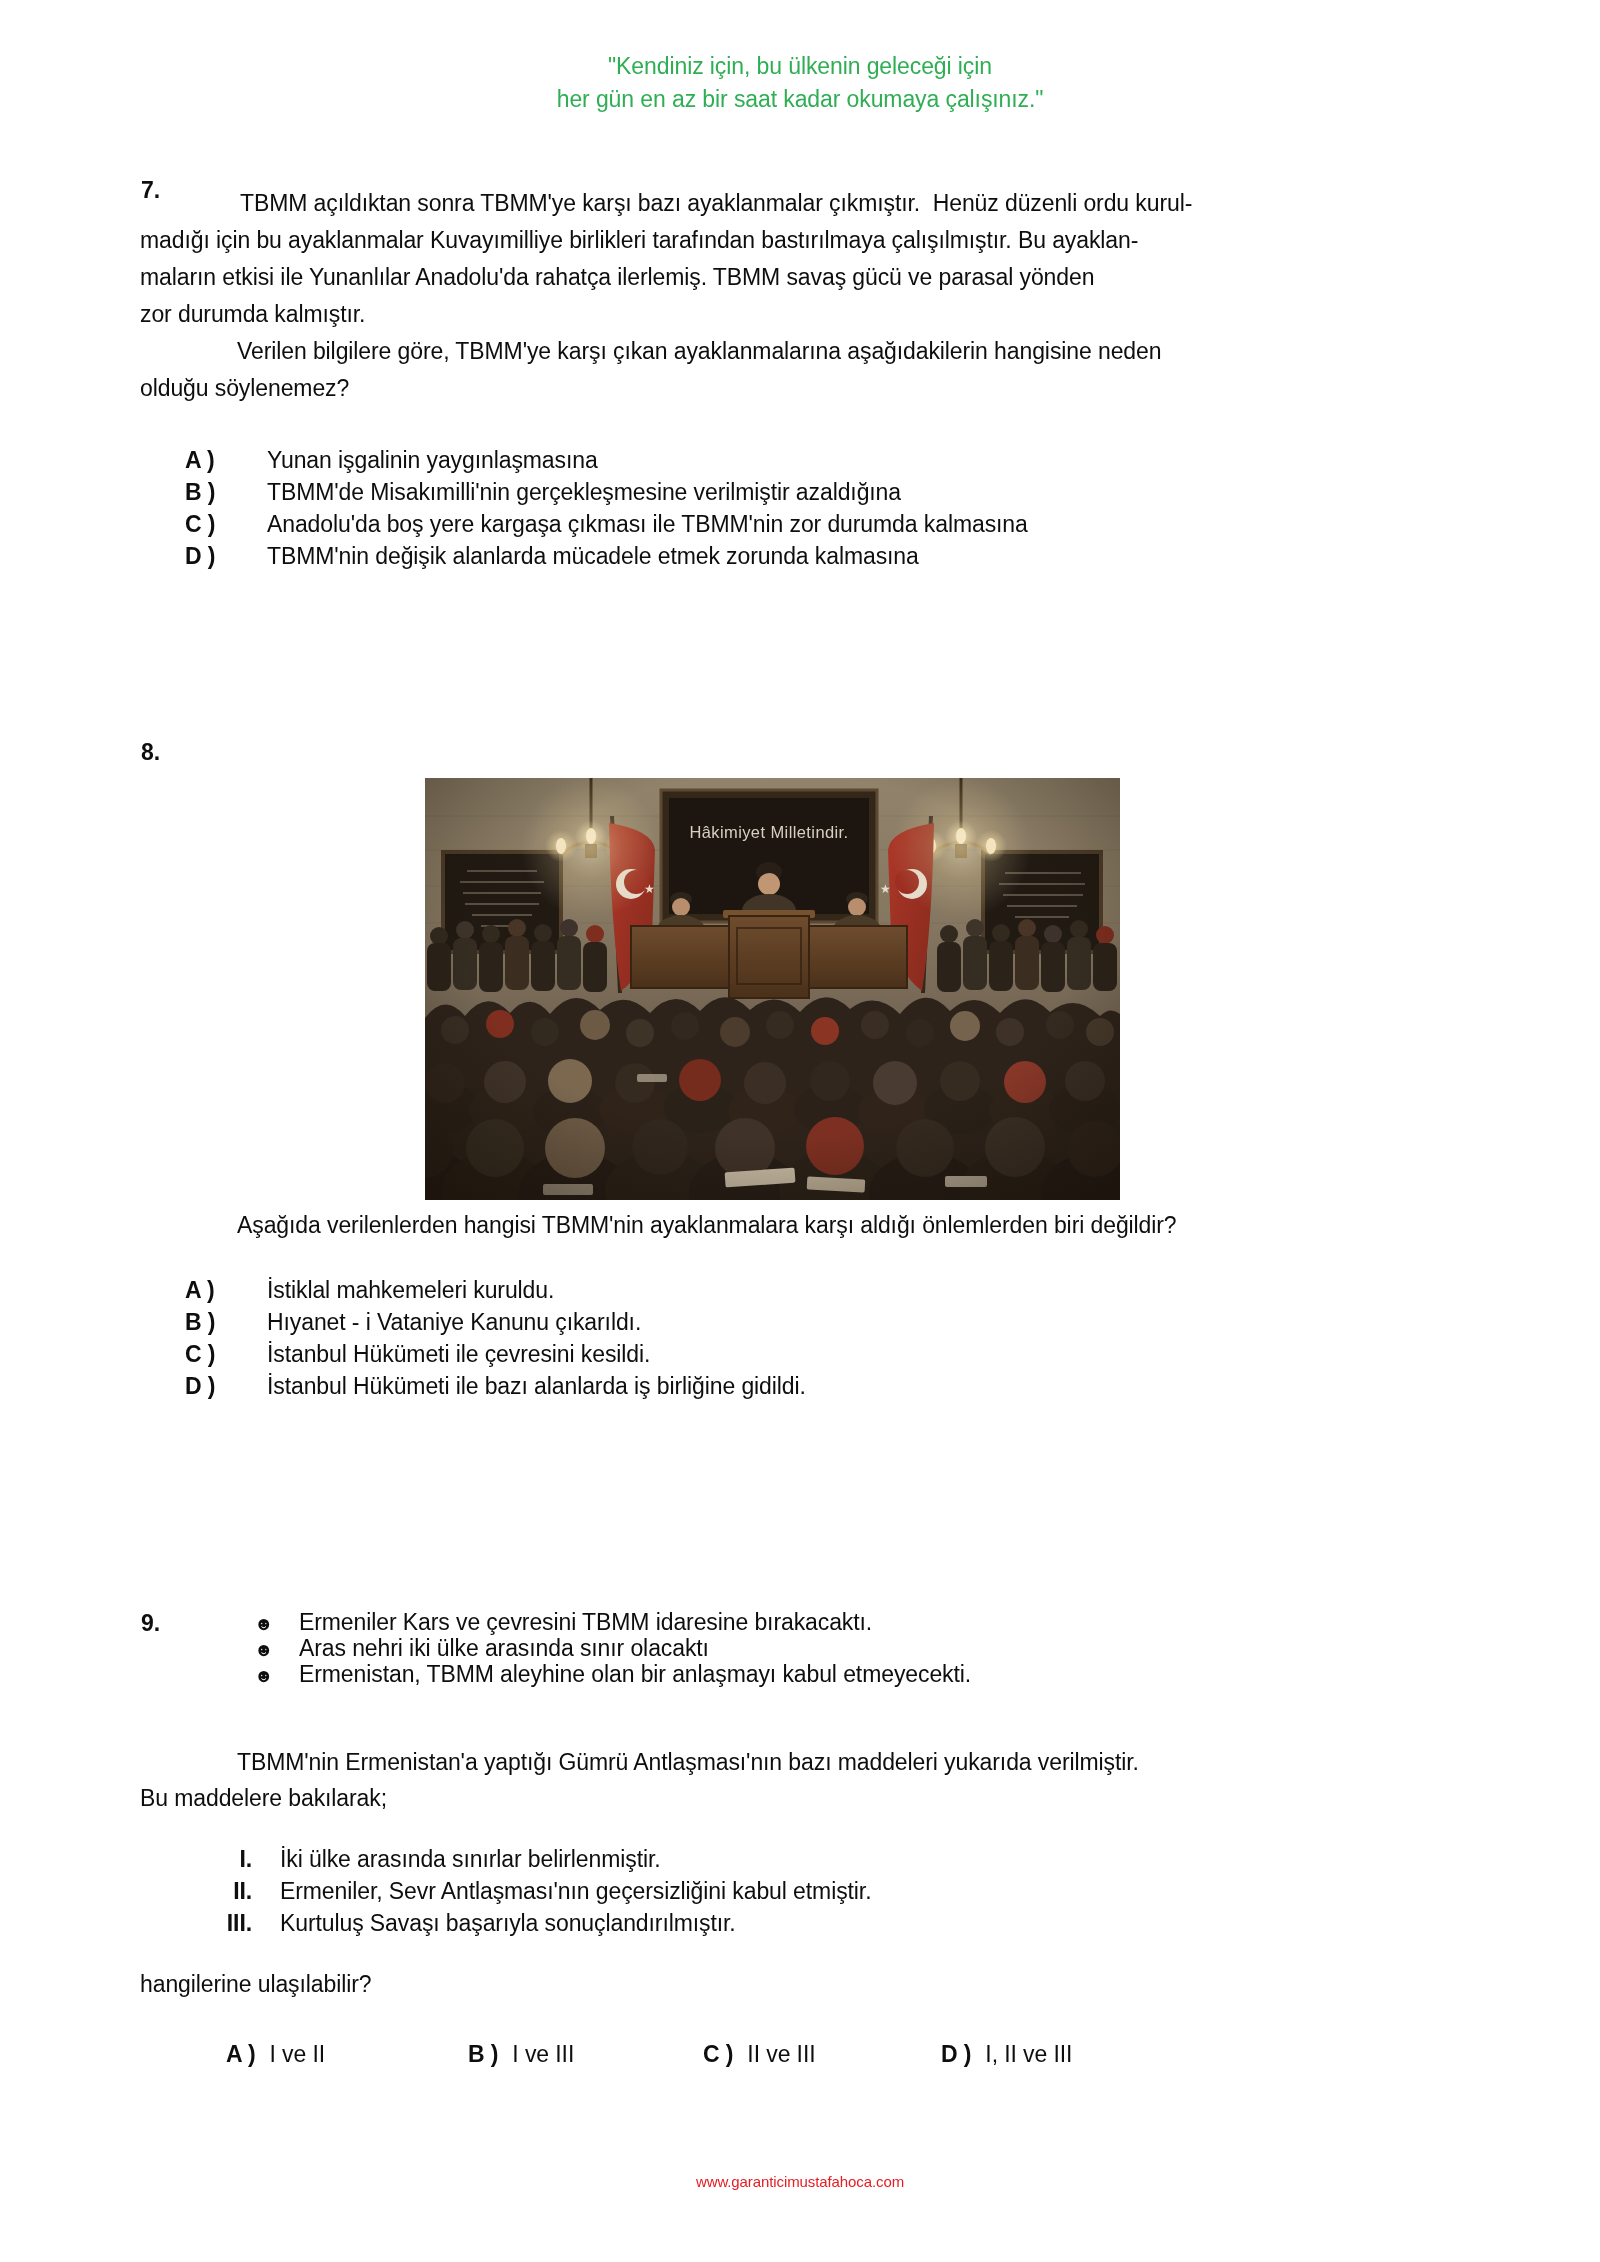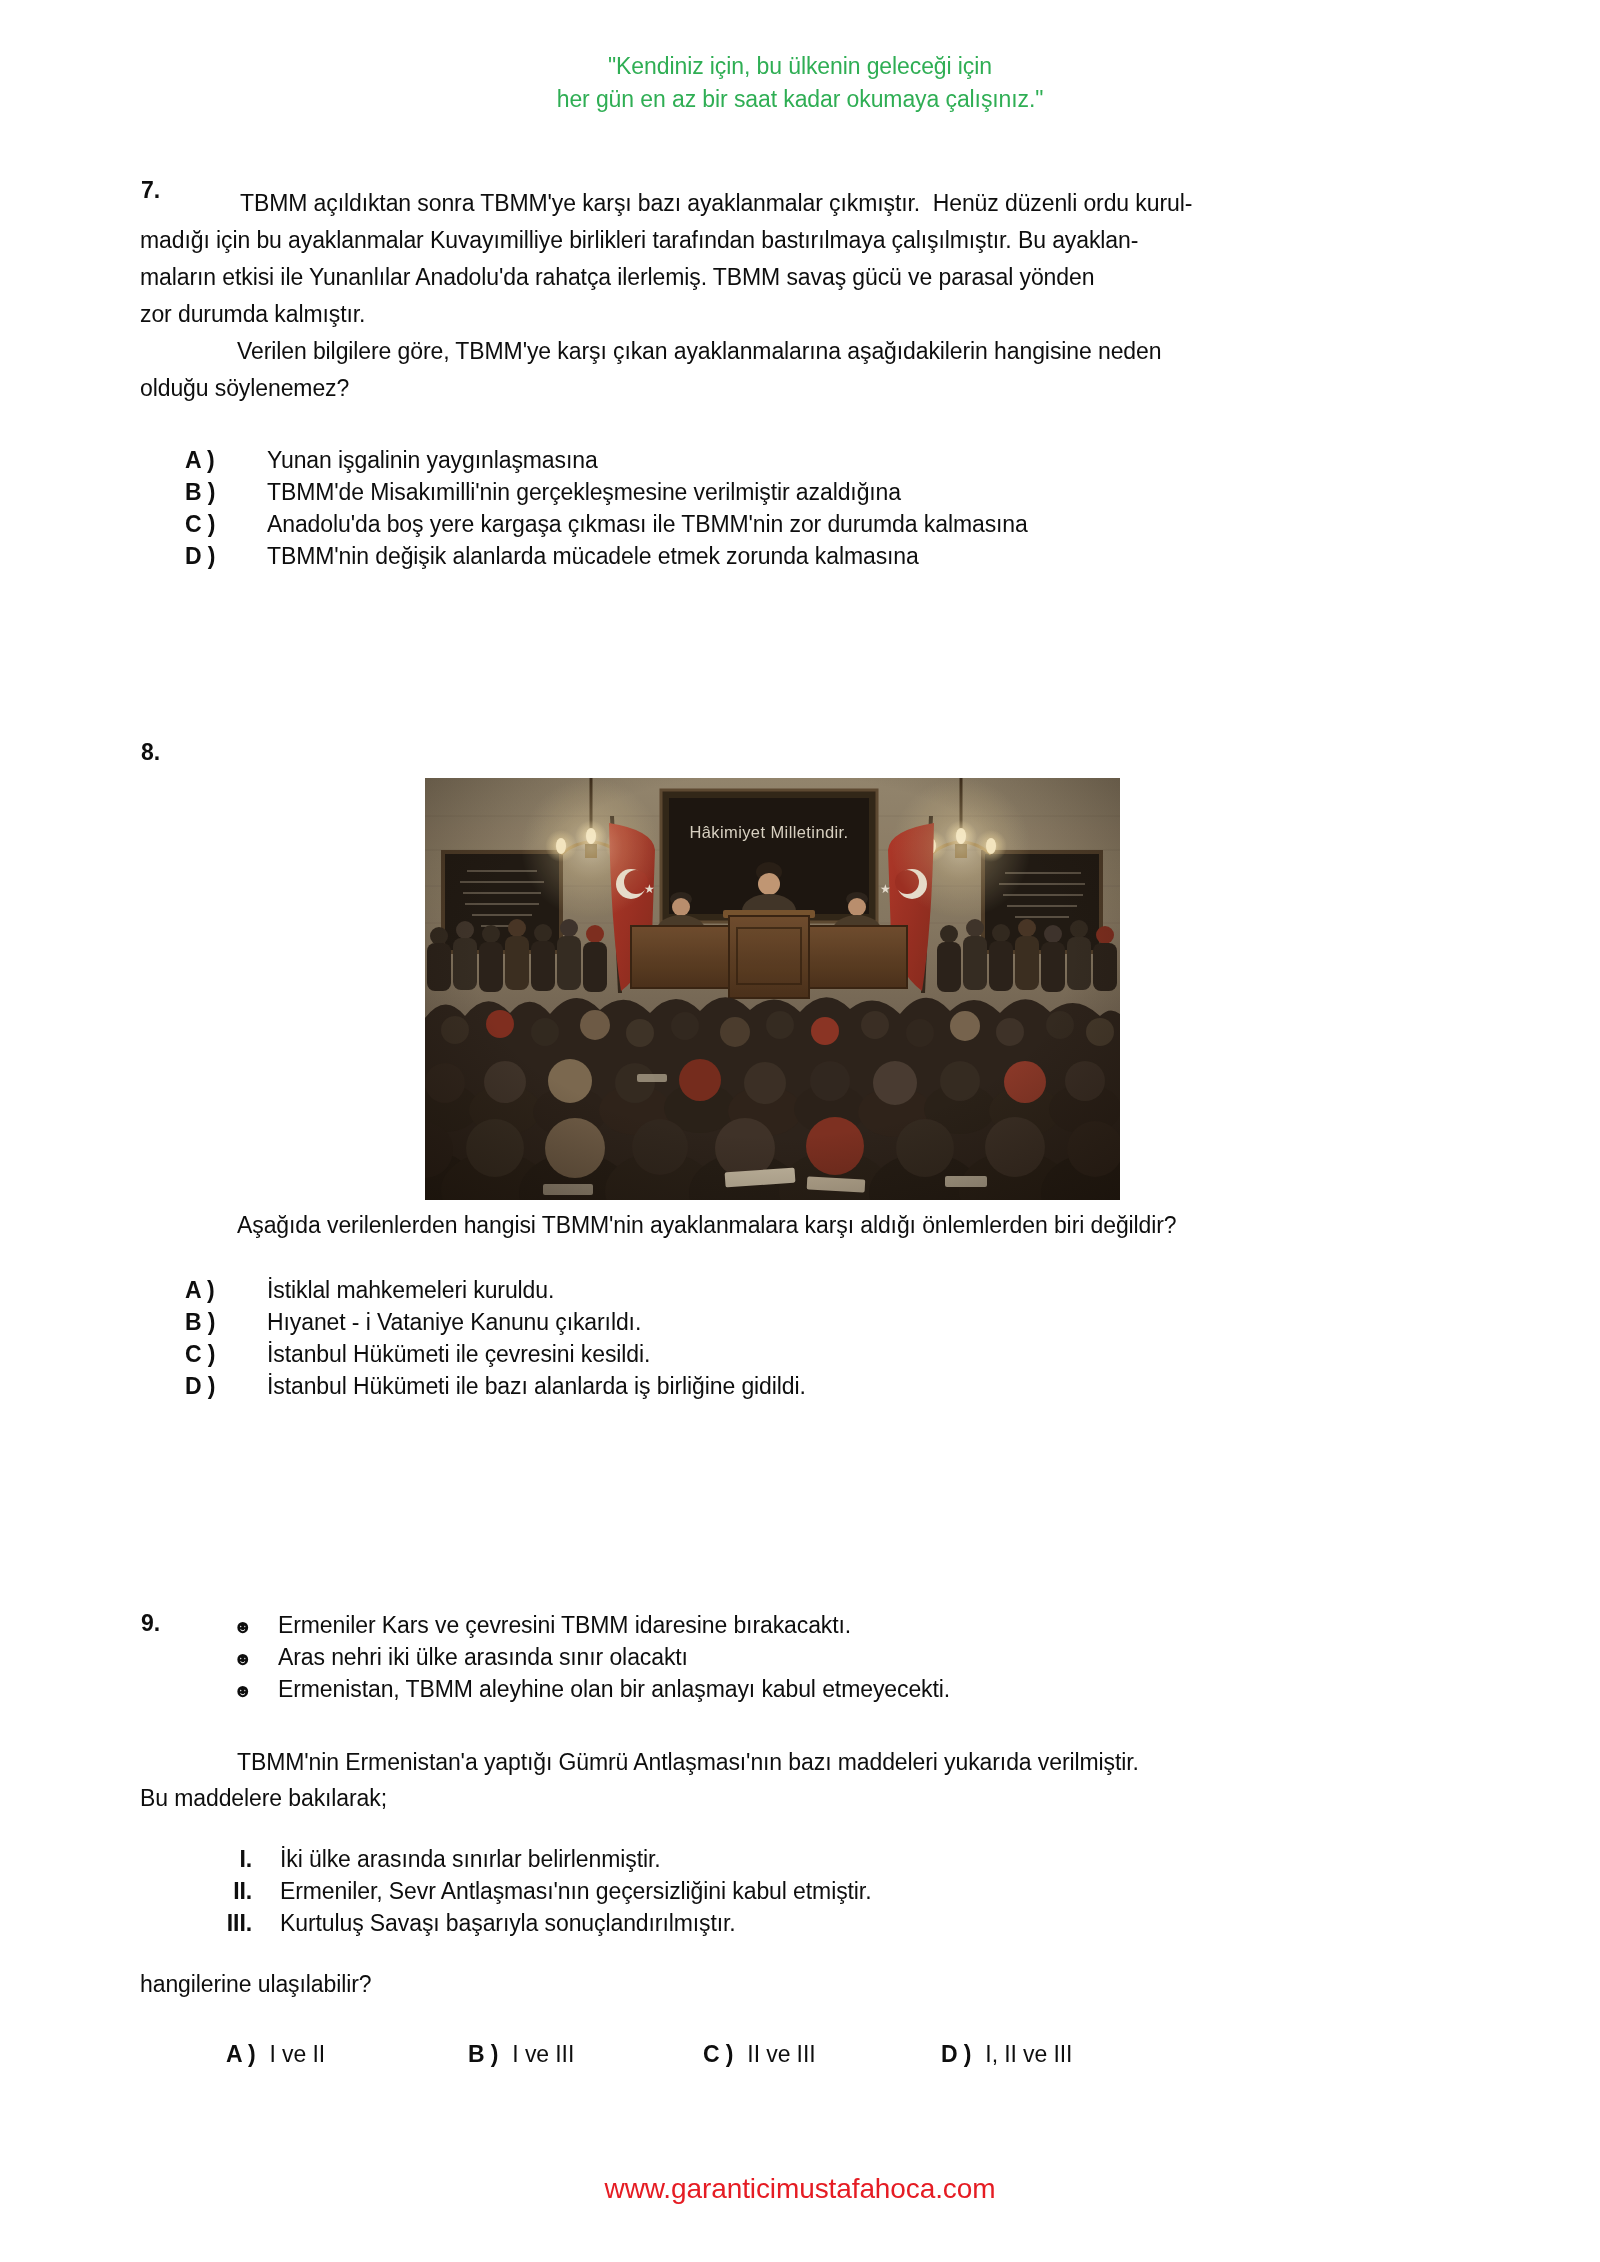--- a/index.html
+++ b/index.html
@@ -10,28 +10,28 @@
   }
   .abs{position:absolute;}
   .line{white-space:pre;}
   .quote{width:1600px;text-align:center;line-height:33px;font-size:23px;}
   .qnum{font-weight:bold;}
   .para{line-height:37px;}
   .indent1{padding-left:100px;margin-top:8px;}
   .indent2{padding-left:97px;}
   .opts{line-height:32px;}
   .optlabel{display:inline-block;width:82px;font-weight:bold;white-space:pre;}
-  .bullets{line-height:30px;}
+  .bullets{line-height:25px;margin-left:21px;}
   .bulleticon{display:inline-block;width:45px;font-size:19px;}
   .stmts{line-height:32px;}
   .stmtnum{display:inline-block;width:112px;text-align:right;font-weight:bold;white-space:pre;}
   .stmttext{margin-left:28px;white-space:pre;}
   .hopt b{font-weight:bold;white-space:pre;}
   .hopt span{margin-left:14px;white-space:pre;}
-  .footer{width:1600px;text-align:center;font-size:28px;}
+  .footer{width:1600px;text-align:center;font-size:15px;}
   .photo{width:695px;height:422px;overflow:hidden;}
 </style>
 </head>
 <body>
 
 <div class="abs quote" style="top:50px;left:0;color:#2fae54;">
   <div class="line">"Kendiniz için, bu ülkenin geleceği için</div>
   <div class="line">her gün en az bir saat kadar okumaya çalışınız."</div>
 </div>
 

